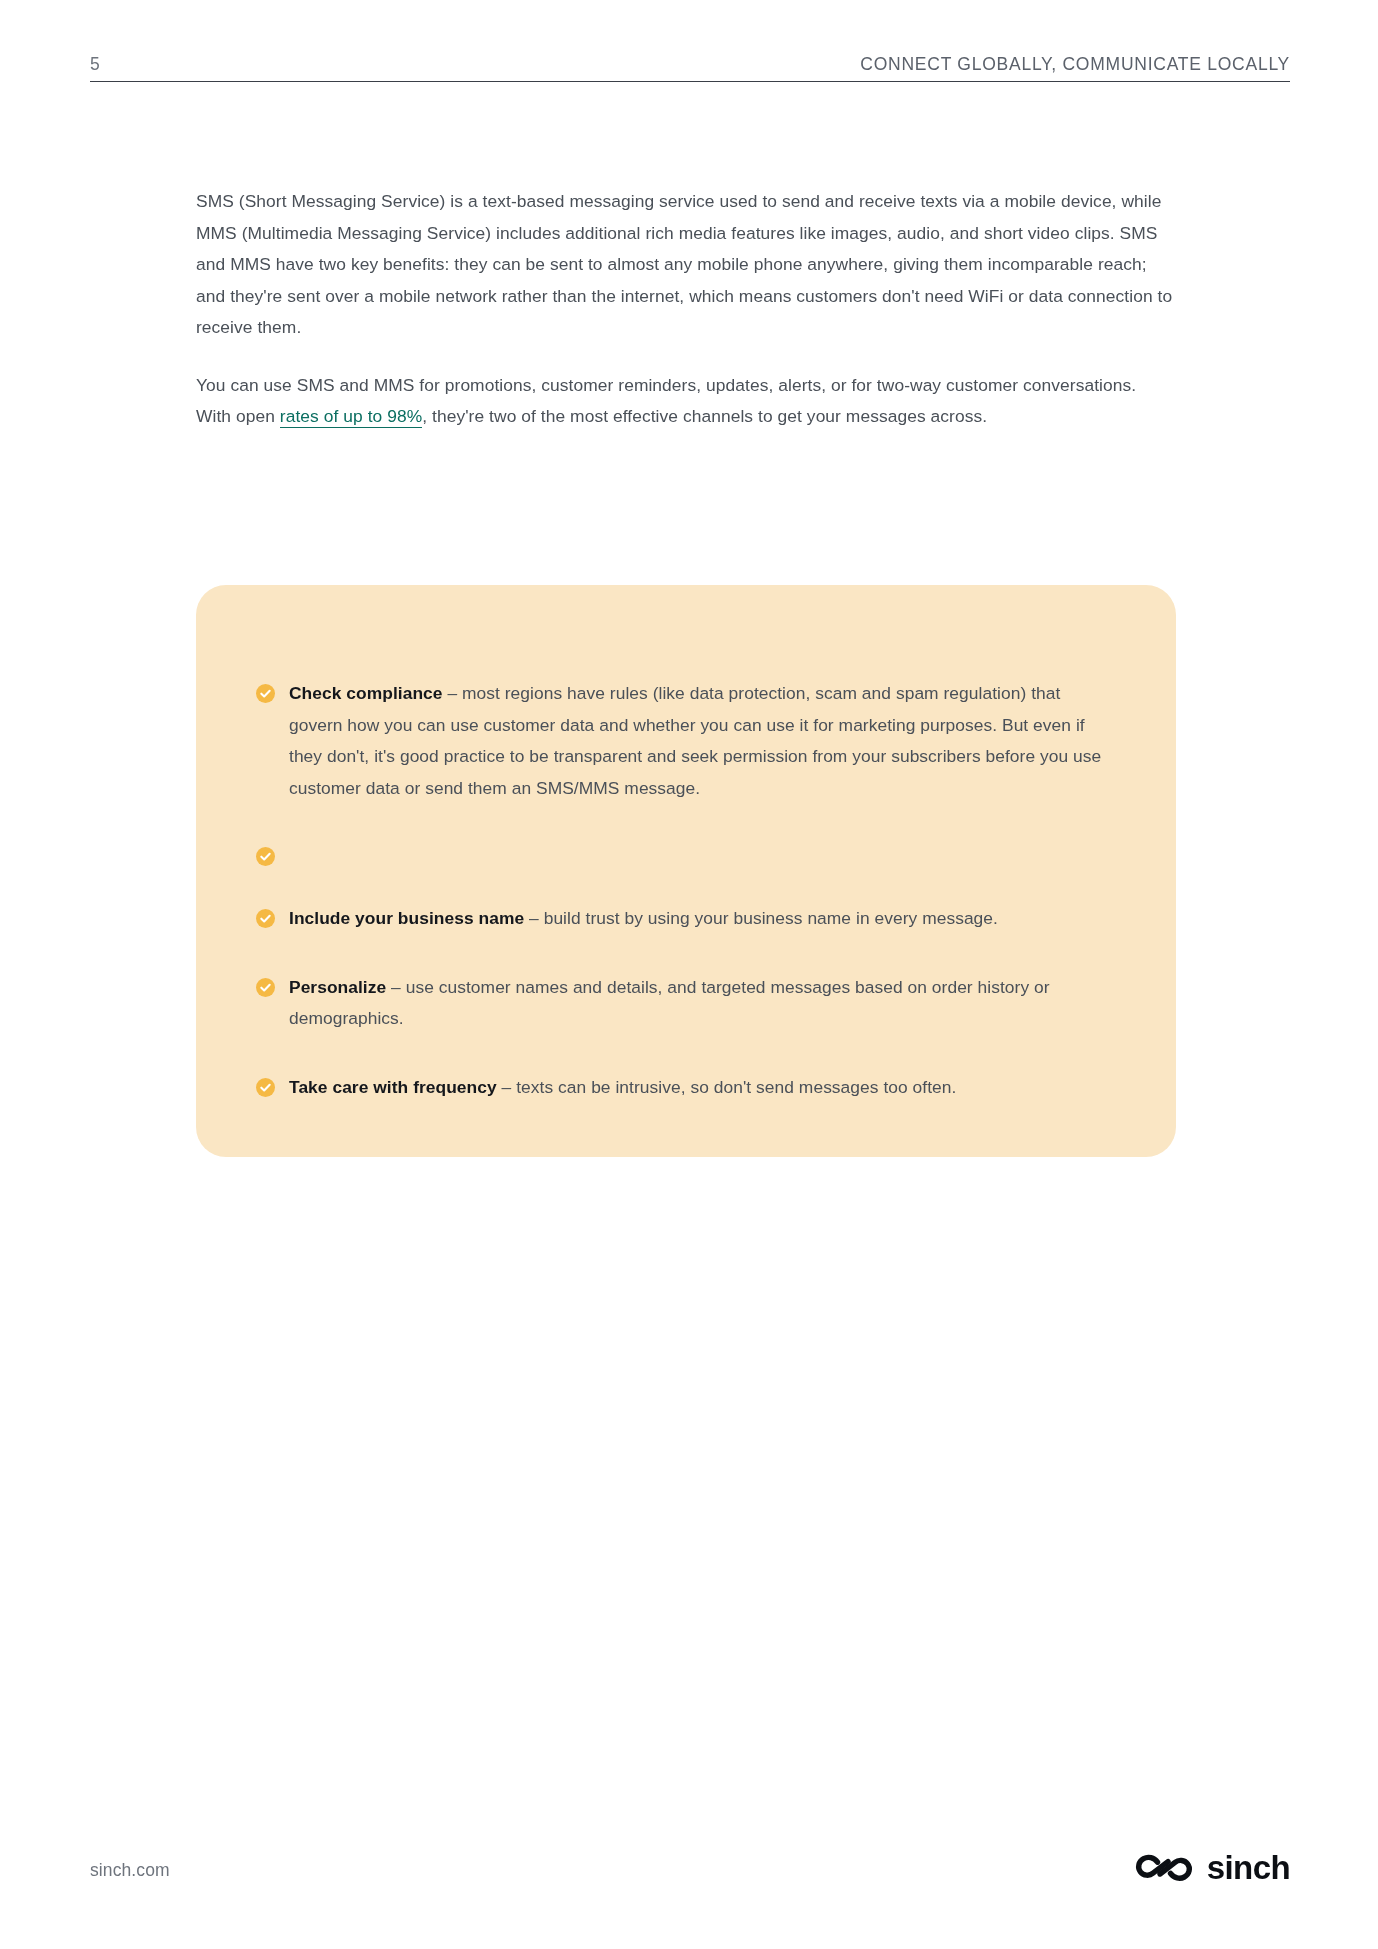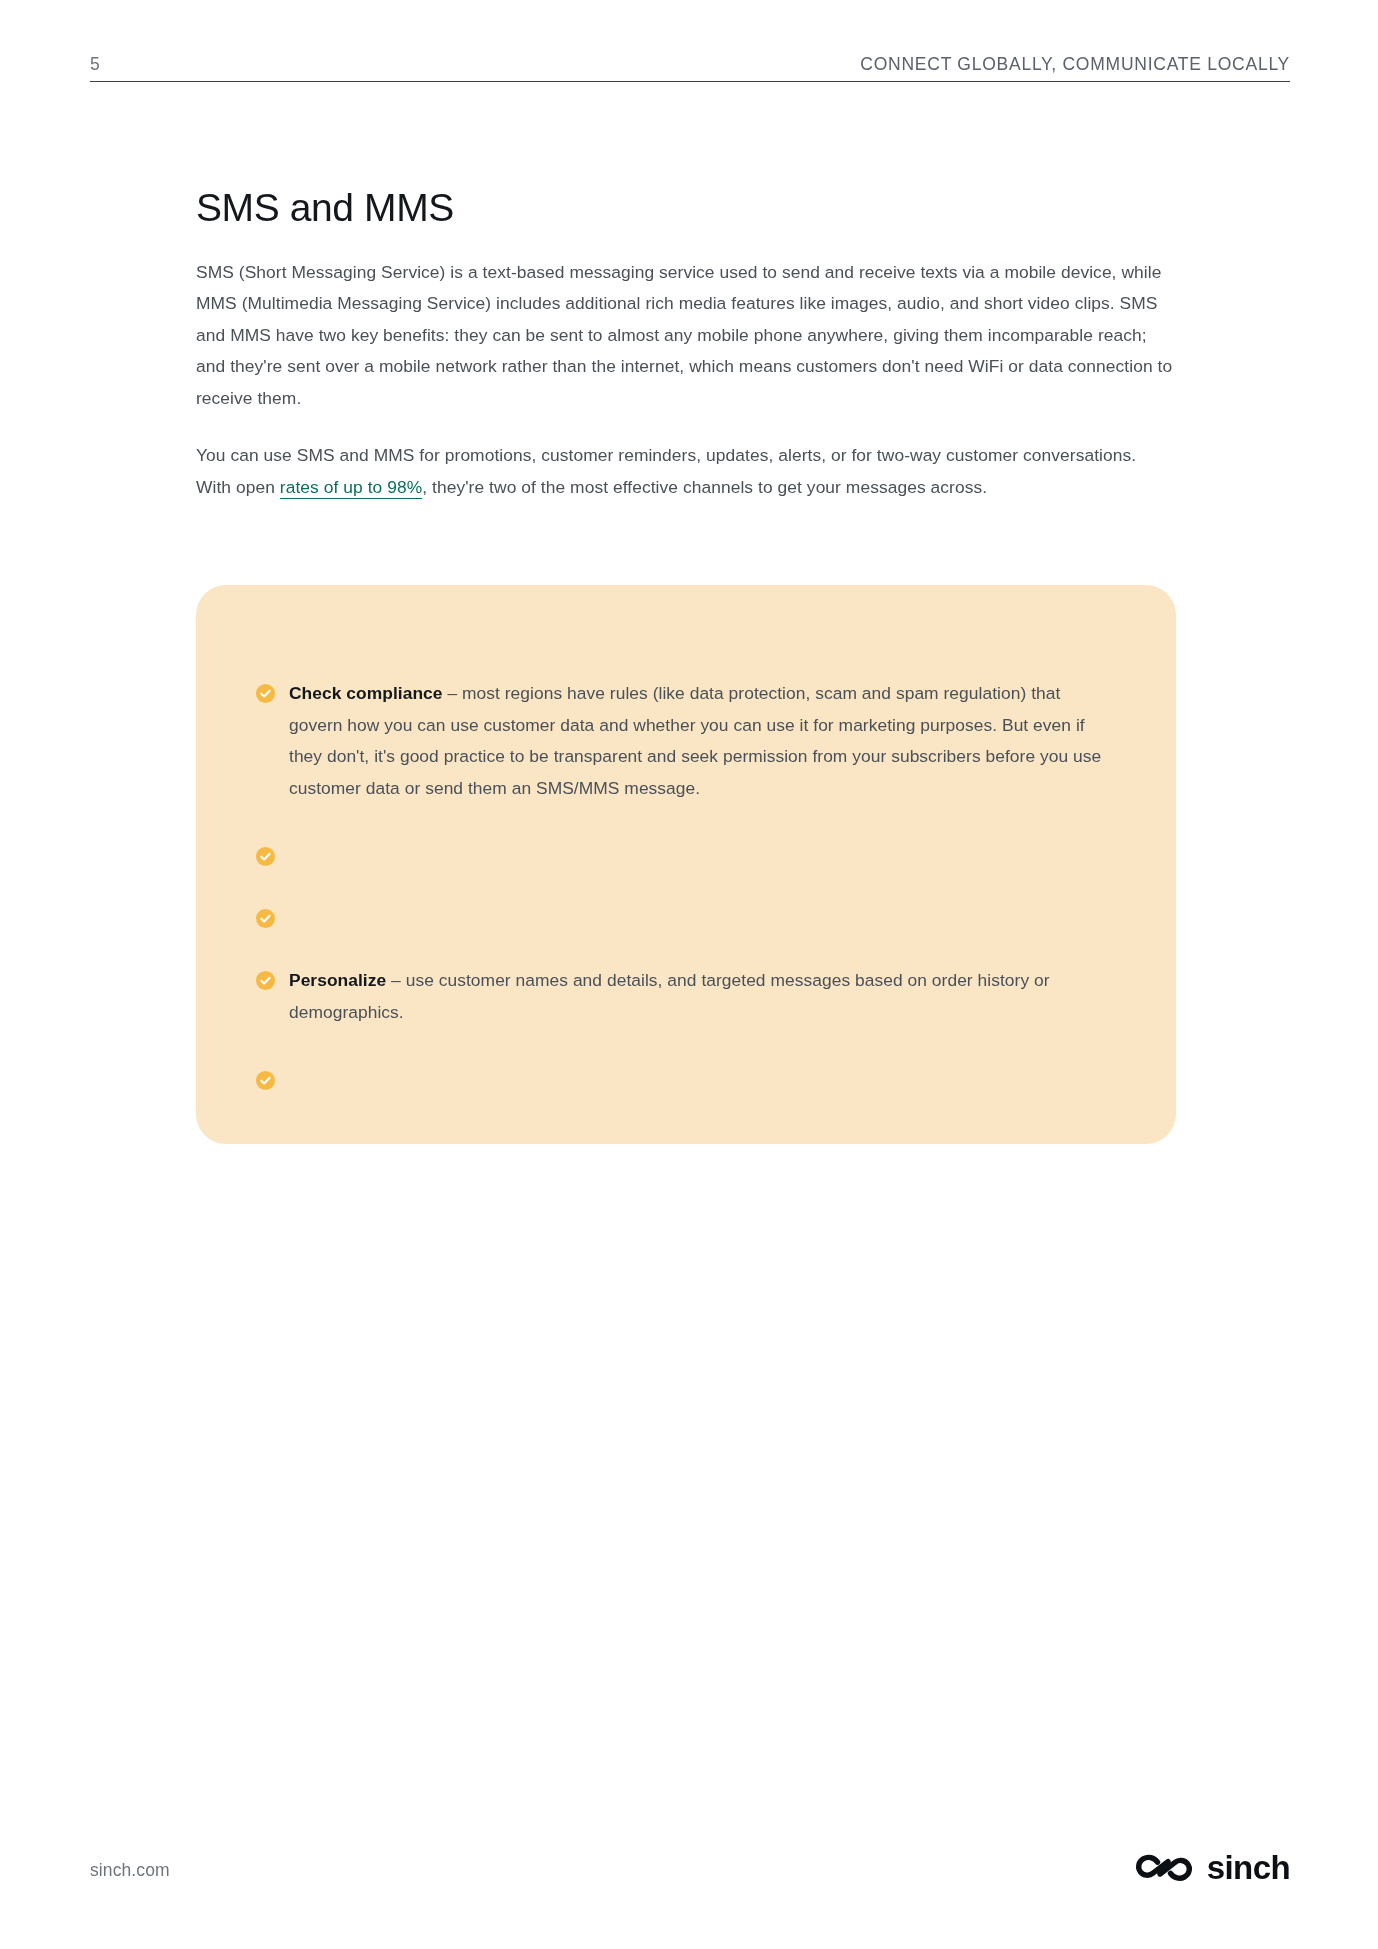--- a/index.html
+++ b/index.html
@@ -173,21 +173,20 @@
 <body>
 
 <div class="page">
 
   <div class="page-header">
     <span class="page-number">5</span>
     <span class="header-title">CONNECT GLOBALLY, COMMUNICATE LOCALLY</span>
   </div>
 
   <div class="content">
-    <h1 class="doc-title">SMS and MMS</h1>
 
     <p class="body-par">SMS (Short Messaging Service) is a text-based messaging service used to send and receive texts via a mobile device, while MMS (Multimedia Messaging Service) includes additional rich media features like images, audio, and short video clips. SMS and MMS have two key benefits: they can be sent to almost any mobile phone anywhere, giving them incomparable reach; and they're sent over a mobile network rather than the internet, which means customers don't need WiFi or data connection to receive them.</p>
 
     <p class="body-par"><span>You can use SMS and MMS for promotions, customer reminders, updates, alerts, or for two-way customer conversations. With open </span><a class="inline-link" href="#">rates of up to 98%</a><span>, they're two of the most effective channels to get your messages across.</span></p>
   </div>
 
   <div class="tip-card">
     <ul class="tip-list">
 
       <li class="tip-item">
@@ -209,39 +208,41 @@
         </span>
       </li>
 
       <li class="tip-item">
         <span class="check-icon">
           <svg viewBox="0 0 20 20" xmlns="http://www.w3.org/2000/svg">
             <circle cx="10" cy="10" r="10" fill="#F5B944"></circle>
             <path d="M5.6 10.2 L8.6 13.1 L14.4 7.1" fill="none" stroke="#FFFFFF" stroke-width="2.2" stroke-linecap="round" stroke-linejoin="round"></path>
           </svg>
         </span>
+        <span class="tip-text"><span class="tip-term">Include your business name</span><span> – build trust by using your business name in every message.</span></span>
       </li>
 
       <li class="tip-item">
         <span class="check-icon">
           <svg viewBox="0 0 20 20" xmlns="http://www.w3.org/2000/svg">
             <circle cx="10" cy="10" r="10" fill="#F5B944"></circle>
             <path d="M5.6 10.2 L8.6 13.1 L14.4 7.1" fill="none" stroke="#FFFFFF" stroke-width="2.2" stroke-linecap="round" stroke-linejoin="round"></path>
           </svg>
         </span>
         <span class="tip-text"><span class="tip-term">Personalize</span><span> – use customer names and details, and targeted messages based on order history or demographics.</span></span>
       </li>
 
       <li class="tip-item">
         <span class="check-icon">
           <svg viewBox="0 0 20 20" xmlns="http://www.w3.org/2000/svg">
             <circle cx="10" cy="10" r="10" fill="#F5B944"></circle>
             <path d="M5.6 10.2 L8.6 13.1 L14.4 7.1" fill="none" stroke="#FFFFFF" stroke-width="2.2" stroke-linecap="round" stroke-linejoin="round"></path>
           </svg>
         </span>
+        <span class="tip-text"><span class="tip-term">Take care with frequency</span><span> – texts can be intrusive, so don't send messages too often.</span></span>
       </li>
 
     </ul>
   </div>
 
   <div class="page-footer">
     <span class="footer-url">sinch.com</span>
     <span class="brand-logo">
       <span class="brand-mark">
         <svg width="62" height="34" viewBox="0 0 62 34" xmlns="http://www.w3.org/2000/svg">

